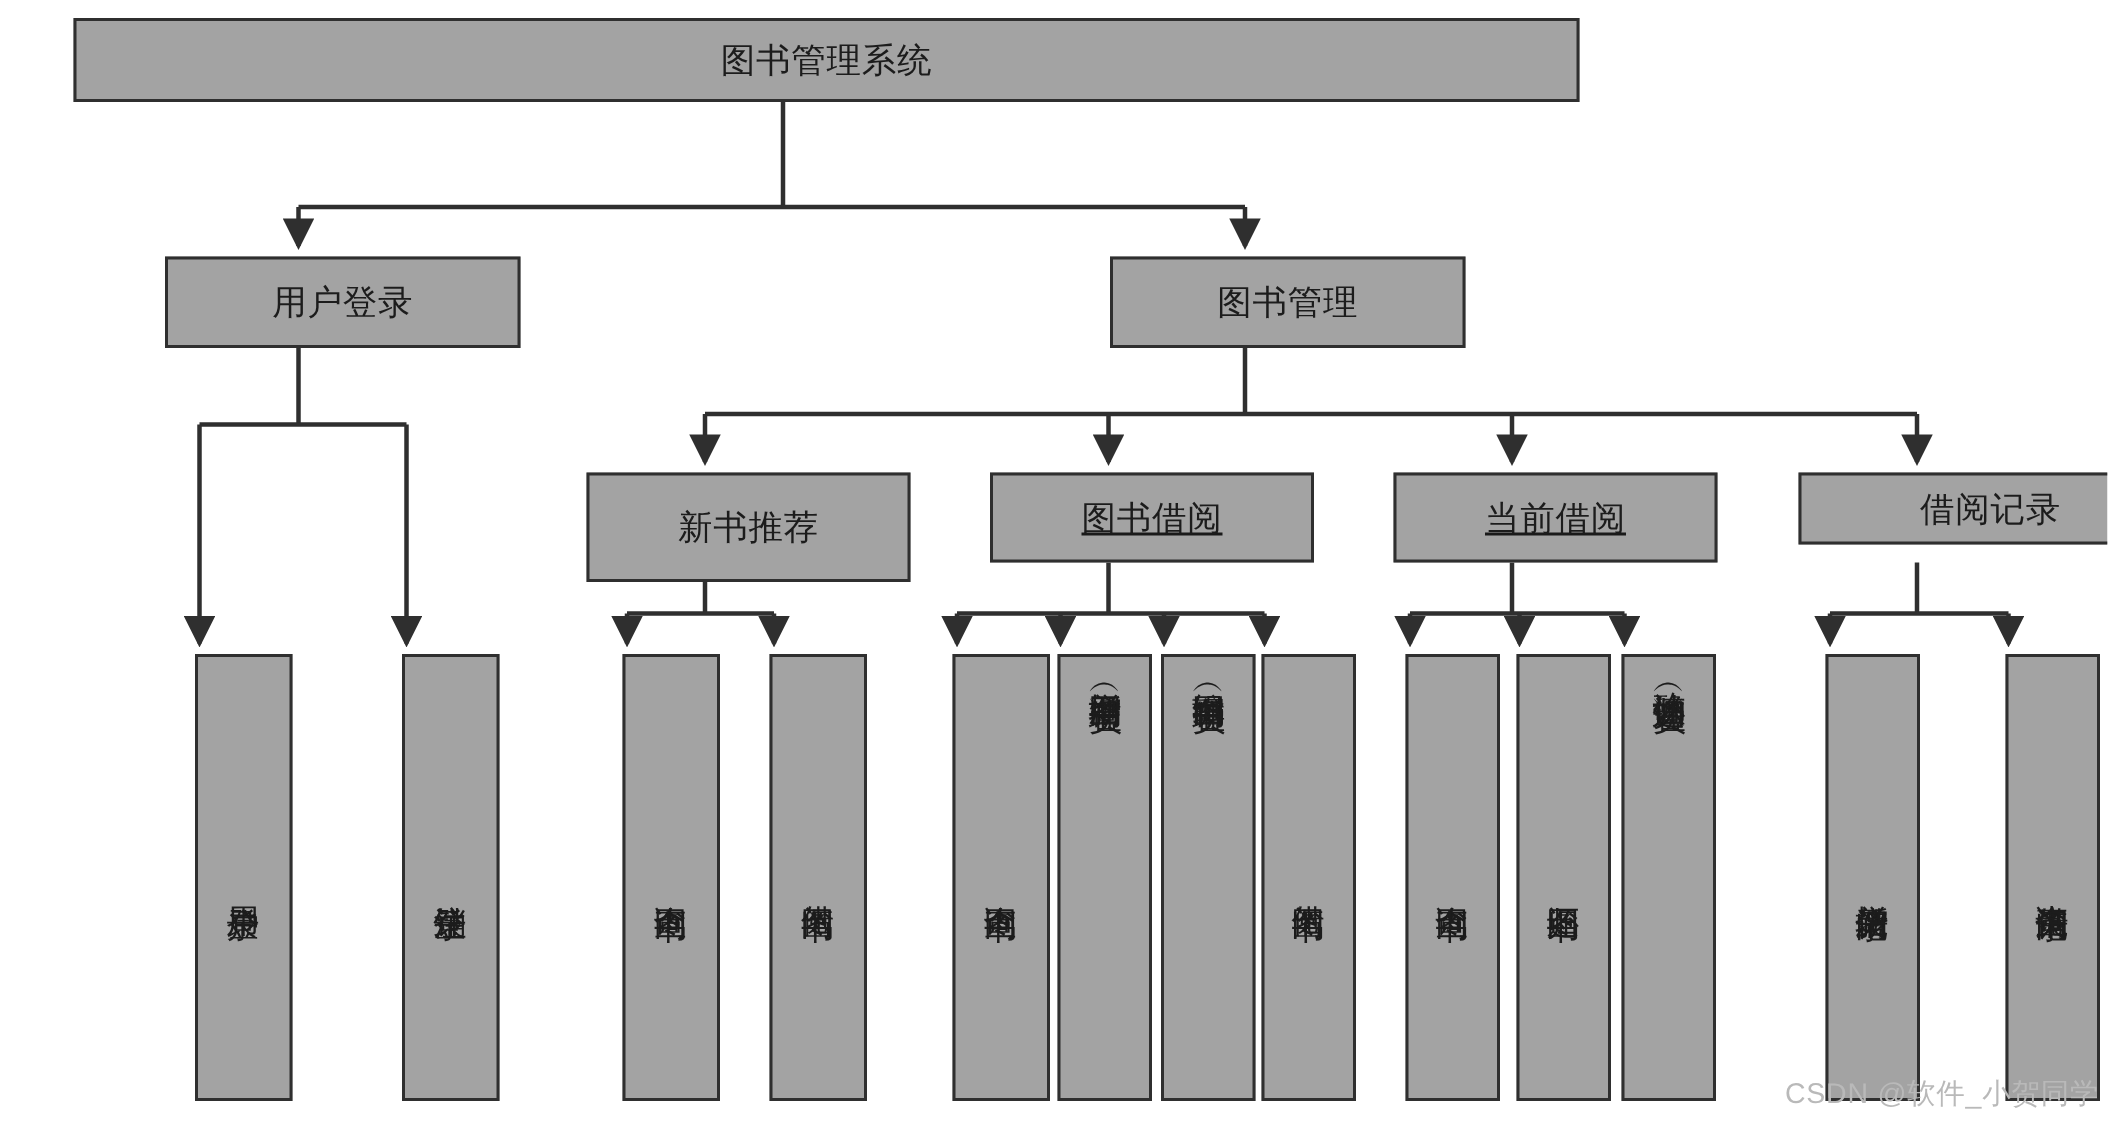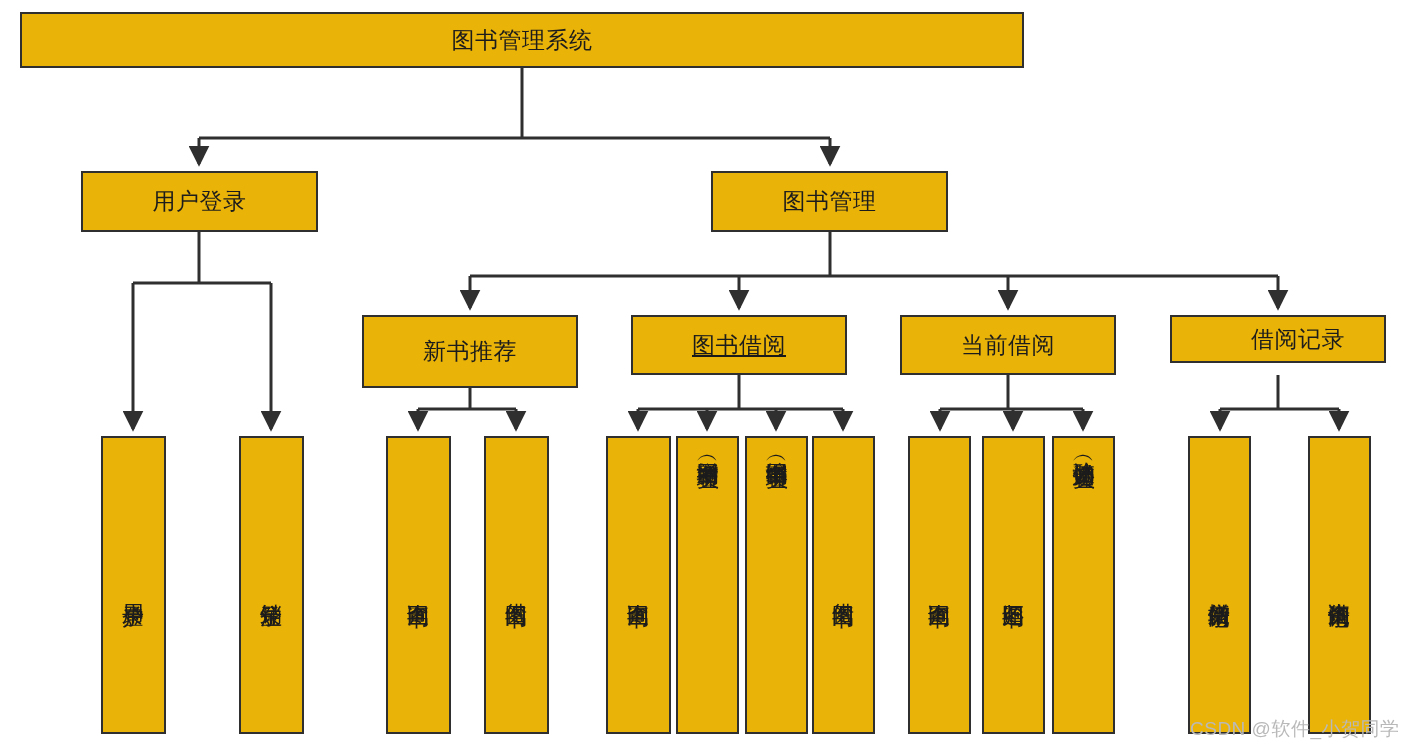--- a/index.html
+++ b/index.html
@@ -23,26 +23,27 @@
     position: absolute;
     left: 0;
     top: 0;
     width: 1405px;
     height: 747px;
     pointer-events: none;
   }
   .node {
     position: absolute;
     box-sizing: border-box;
-    background: #eab308;
+    background: #a3a3a3;
     border: 2.5px solid #2f2f2f;
     display: flex;
     align-items: center;
     justify-content: center;
     z-index: 2;
+    margin-left: 29px;
   }
   .node .label {
     font-size: 23px;
     line-height: 1.15;
     letter-spacing: 0.5px;
     color: #1c1c1c;
     white-space: nowrap;
   }
   .node.leaf {
     align-items: flex-start;
@@ -139,21 +140,21 @@
   <div class="node" style="left: 711px; top: 171px; width: 237px; height: 61px; text-align: center;">
     <span class="label">图书管理</span>
   </div>
 
   <div class="node" style="left: 362px; top: 315px; width: 216px; height: 73px;">
     <span class="label">新书推荐</span>
   </div>
   <div class="node" style="left: 631px; top: 315px; width: 216px; height: 60px; text-decoration: underline;">
     <span class="label">图书借阅</span>
   </div>
-  <div class="node" style="left: 900px; top: 315px; width: 216px; height: 60px;">
+  <div class="node" style="left: 900px; top: 315px; width: 216px; height: 60px; text-decoration: underline;">
     <span class="label">当前借阅</span>
   </div>
   <div class="node" style="left: 1170px; top: 315px; width: 216px; height: 48px; padding-left: 40px;">
     <span class="label">借阅记录</span>
   </div>
 
   <div class="node leaf center" style="left: 101px; top: 436px; width: 65px; height: 298px;">
     <span class="label">用户登录</span>
   </div>
   <div class="node leaf center" style="left: 239px; top: 436px; width: 65px; height: 298px;">

